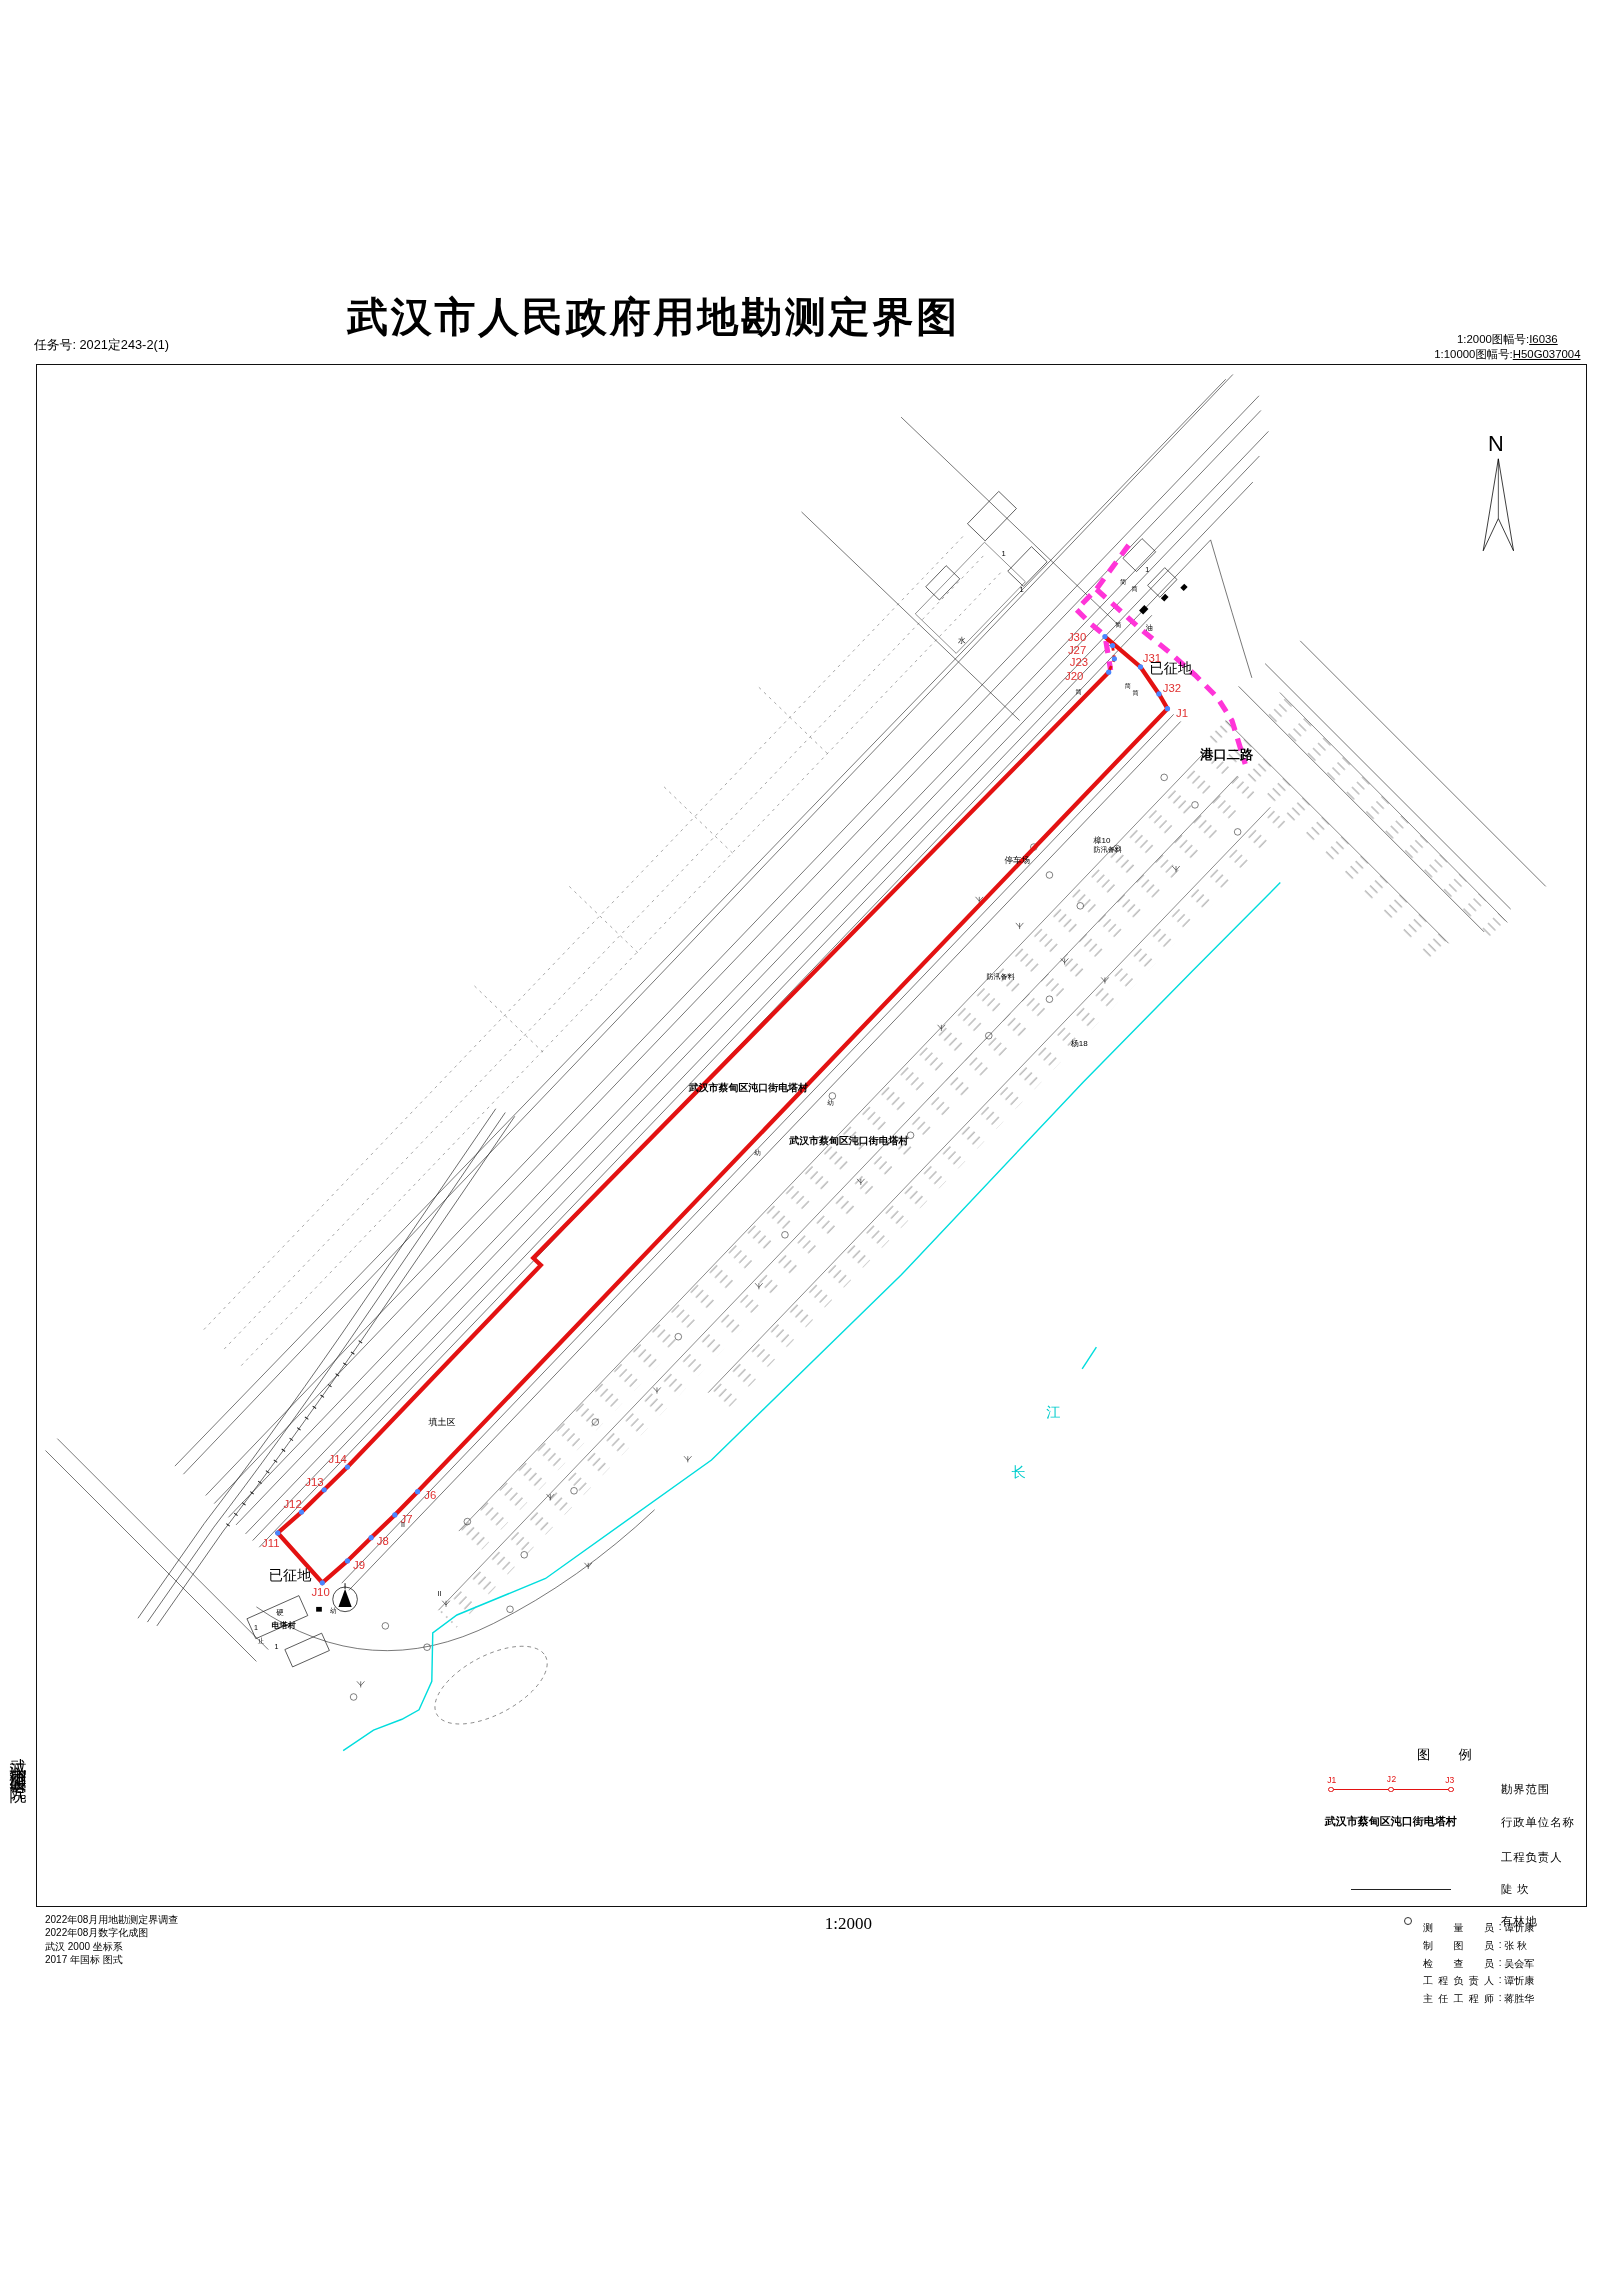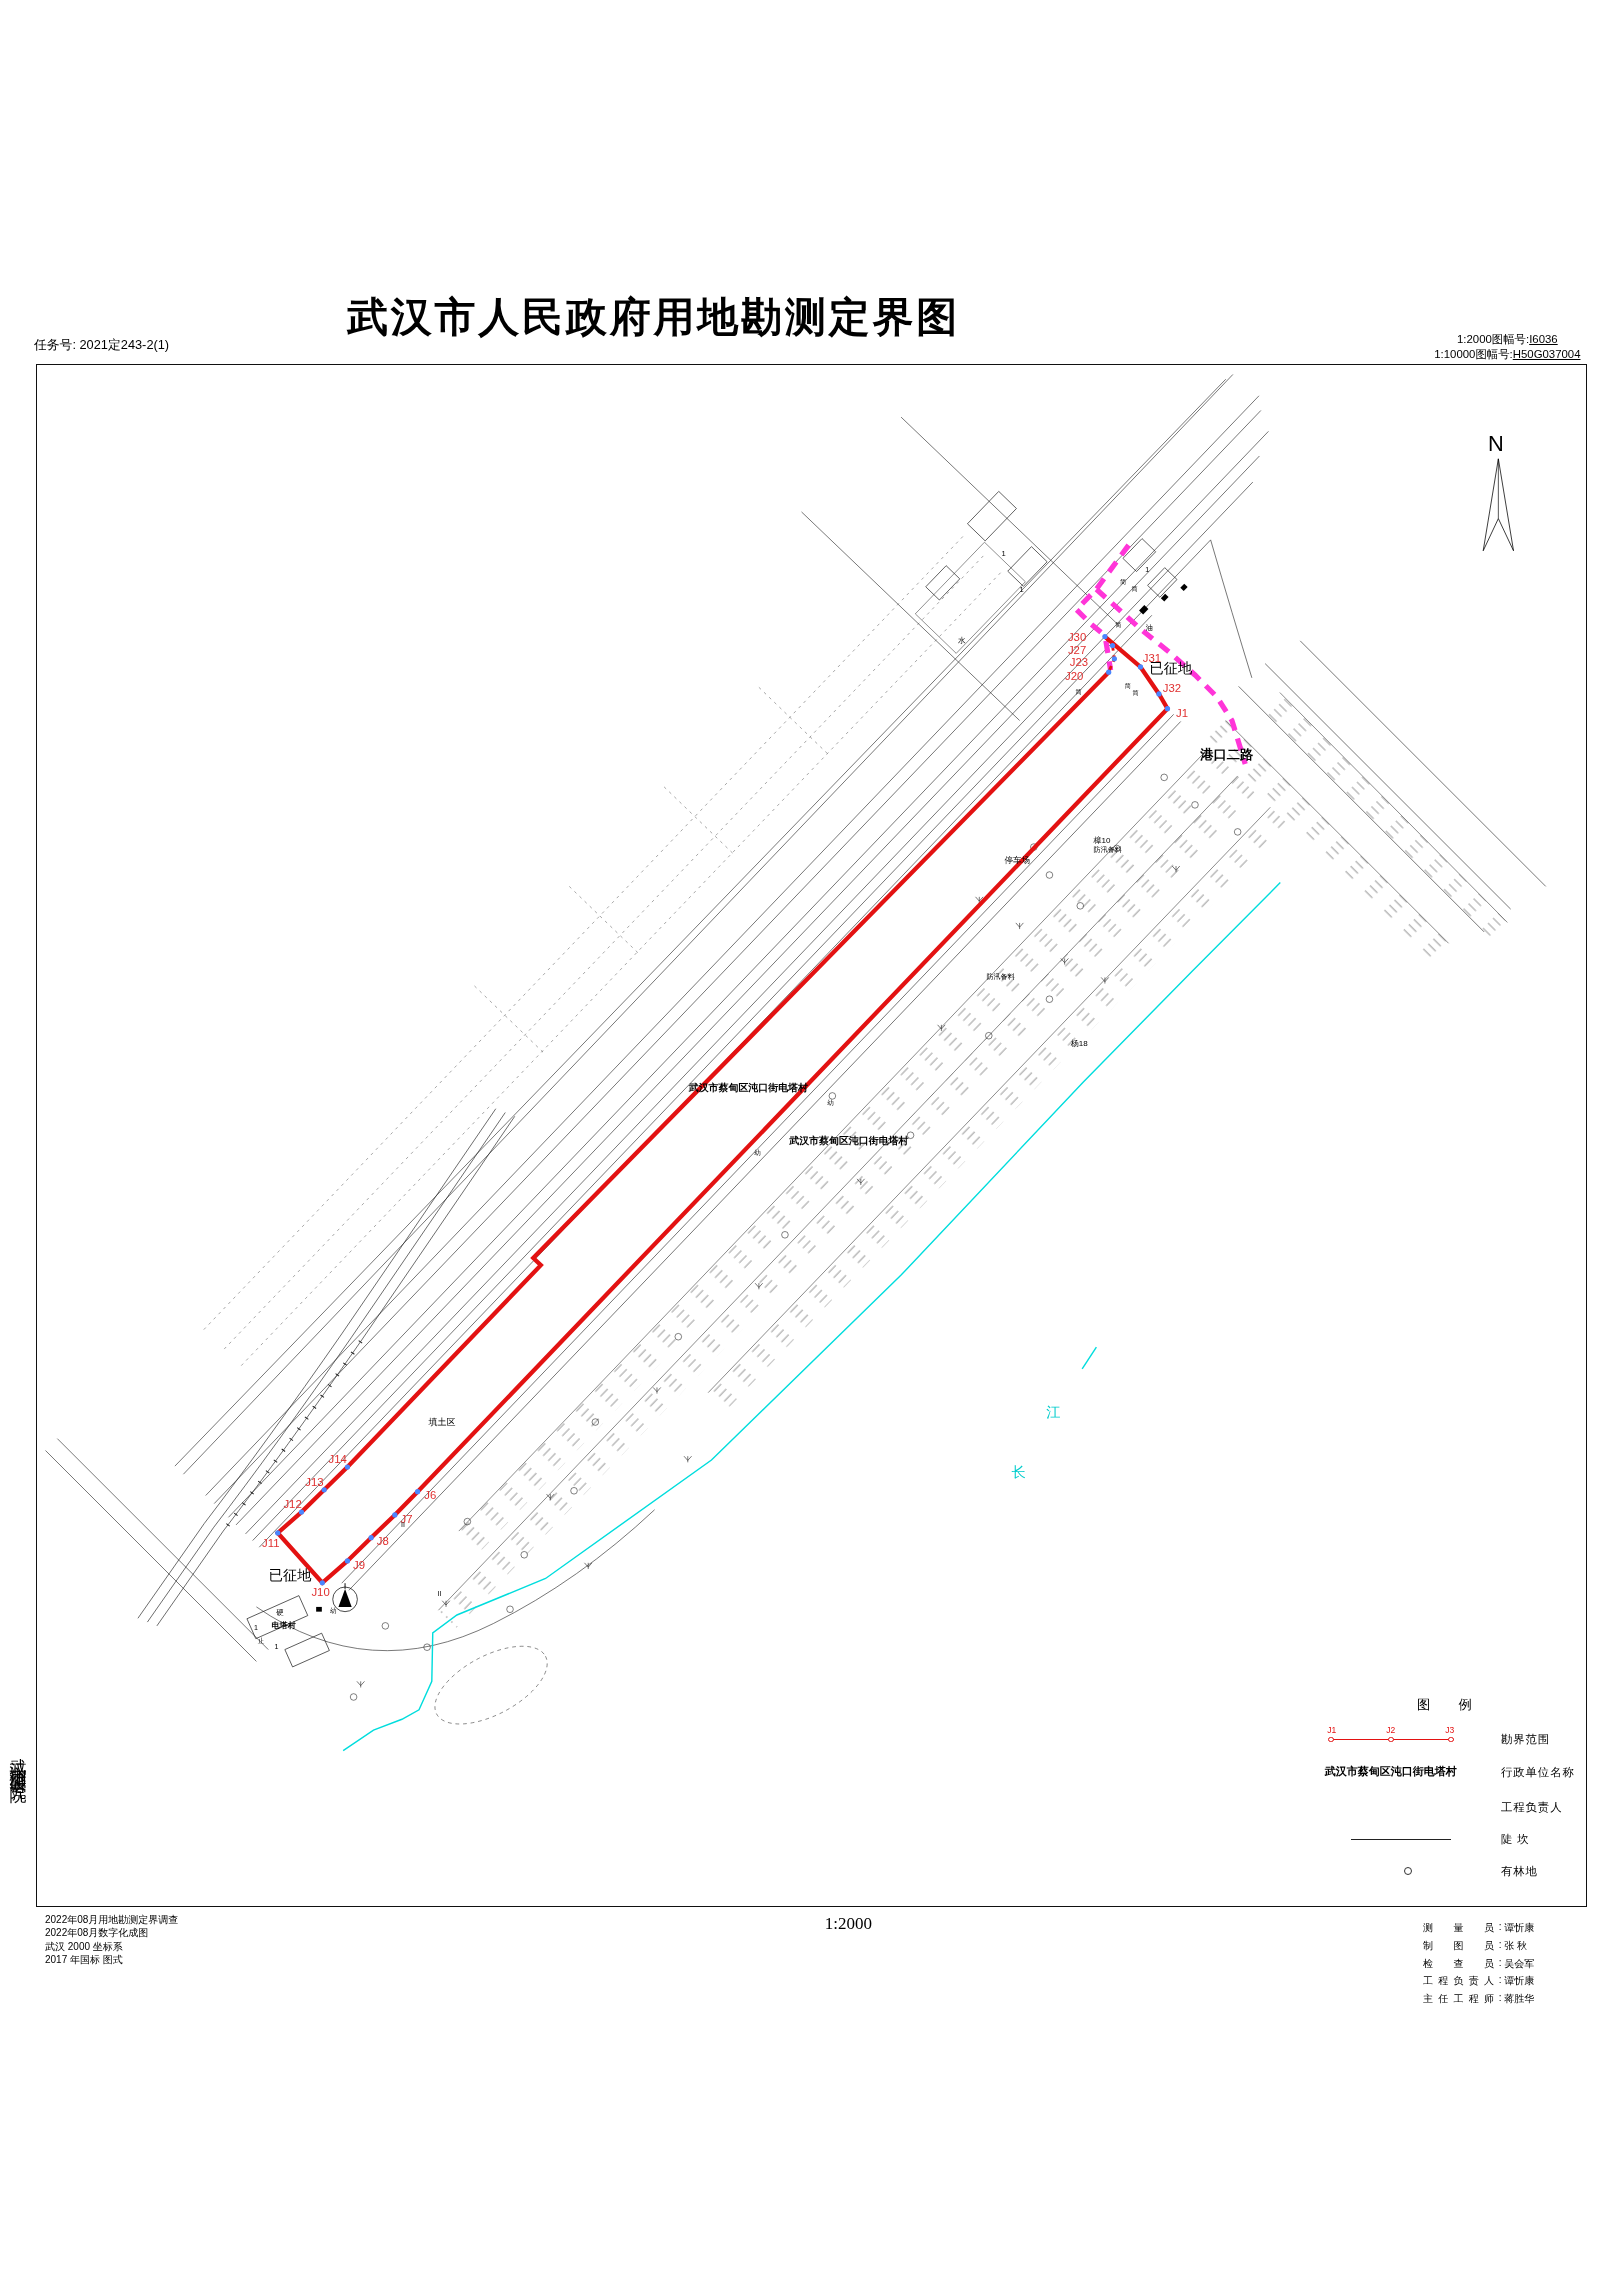--- a/index.html
+++ b/index.html
@@ -12,21 +12,21 @@
   #map-frame{left:36px;top:364px;width:1551px;height:1543px;border:1.4px solid #111;box-sizing:border-box;background:#fff;}
   #map-svg{left:36px;top:364px;width:1551px;height:1543px;}
   #org-vert{left:6.6px;top:1745px;font-size:17px;letter-spacing:3.8px;writing-mode:vertical-rl;text-orientation:upright;}
   #notes{left:45px;top:1913px;font-size:10px;line-height:13.3px;}
   #scale-text{left:749px;top:1914px;width:123px;text-align:right;font-size:17px;font-family:"Liberation Serif",serif;}
   #credits{left:1423px;top:1921px;width:161px;font-size:10px;}
   #credits .row{display:flex;margin-bottom:3.8px;}
   #credits .role{width:71px;text-align:justify;text-align-last:justify;}
   #credits .colon{padding:0 2.8px 0 4.7px;}
   
-  #legend{left:1313px;top:1696px;width:275px;height:190px;}
+  #legend{left:1313px;top:1746px;width:275px;height:190px;}
   #legend .ltitle{position:absolute;left:104px;top:0;font-size:13.3px;letter-spacing:12.3px;}
   .lrow{position:absolute;height:19px;}
   .lsample{position:absolute;left:14.2px;width:133px;height:19px;}
   .llabel{position:absolute;left:164px;top:1.9px;font-size:11.4px;letter-spacing:0.9px;white-space:nowrap;margin-left:24px;}
   .red-line{position:absolute;left:1.9px;top:8.5px;width:125px;height:0;border-top:0.9px solid #e31212;}
   .jdot{position:absolute;top:6.6px;width:3.8px;height:3.8px;border:0.7px solid #e31212;border-radius:50%;background:#fff;}
   .jlab{position:absolute;top:-4.7px;font-size:8.5px;color:#e31212;}
   .blk-line{position:absolute;left:24px;top:8.5px;width:100px;height:0;border-top:0.9px solid #222;}
   .circ{position:absolute;left:77px;top:4.7px;width:6.2px;height:6.2px;border:0.7px solid #333;border-radius:50%;}
   .sample-text{position:absolute;left:0px;top:0.9px;font-size:11.4px;font-weight:bold;white-space:nowrap;}
@@ -272,21 +272,21 @@
 <div class="abs" id="legend">
   <div class="ltitle">图  例</div>
 
   <div class="lrow" style="top:34px;">
     <div class="lsample">
       <div class="red-line"></div>
       <div class="jdot" style="left:0.9px;"></div>
       <div class="jdot" style="left:61px;"></div>
       <div class="jdot" style="left:121px;"></div>
       <div class="jlab" style="left:0px;">J1</div>
-      <div class="jlab" style="left:59px;">J2</div>
+      <div class="jlab" style="left:59px;font-family:Liberation Mono, monospace;">J2</div>
       <div class="jlab" style="left:118px;">J3</div>
     </div>
     <div class="llabel">勘界范围</div>
   </div>
 
   <div class="lrow" style="top:67px;">
     <div class="lsample">
         <div class="sample-text" style="left:-2.4px;font-size:11px;">武汉市蔡甸区沌口街电塔村</div>
       </div>
     <div class="llabel">行政单位名称</div>

